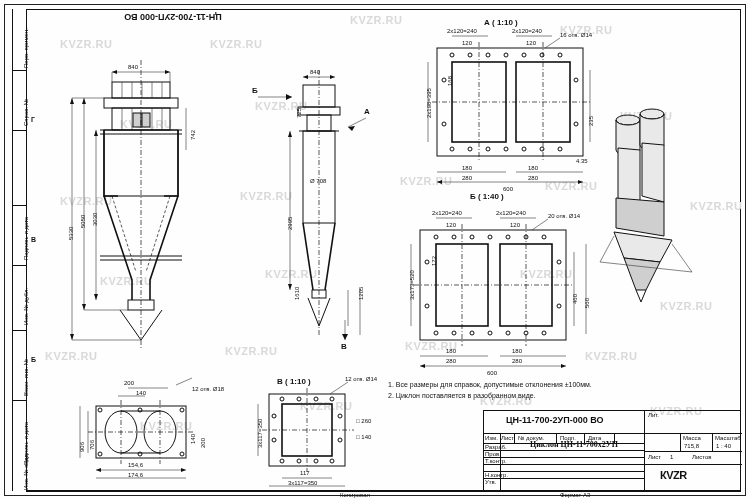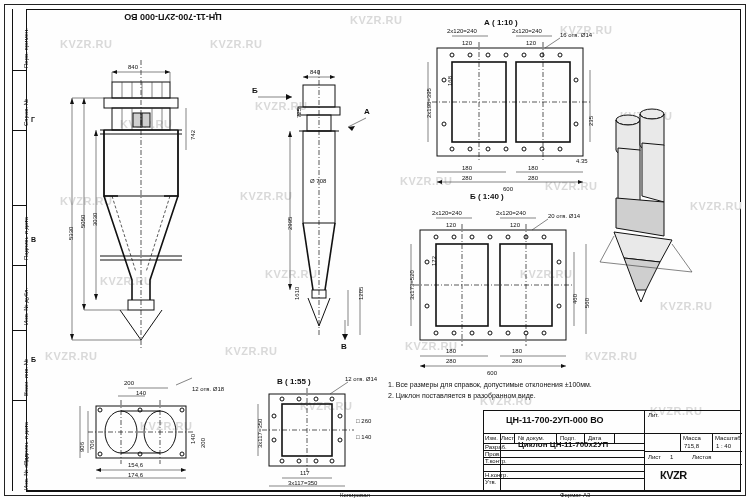--- a/index.html
+++ b/index.html
@@ -359,21 +359,21 @@
   <div class="txt" style="left:124px;top:380px;">200</div>
   <div class="txt" style="left:136px;top:390px;">140</div>
   <div class="txt" style="left:192px;top:386px;">12 отв. Ø18</div>
   <div class="txt rot90" style="left:79px;top:452px;">906</div>
   <div class="txt rot90" style="left:89px;top:450px;">706</div>
   <div class="txt rot90" style="left:190px;top:444px;">140</div>
   <div class="txt rot90" style="left:200px;top:448px;">200</div>
   <div class="txt" style="left:128px;top:462px;">154,6</div>
   <div class="txt" style="left:128px;top:472px;">174,6</div>
 
-  <div class="txt txt8 b" style="left:277px;top:378px;">В ( 1:55 )</div>
+  <div class="txt txt8 b" style="left:277px;top:378px;">В ( 1:10 )</div>
   <svg width="750" height="500">
     <rect class="s" x="269" y="394" width="76" height="72"></rect>
     <rect class="s2" x="282" y="404" width="50" height="52"></rect>
     <circle class="s" cx="282" cy="399" r="2"></circle>
       <circle class="s" cx="299" cy="399" r="2"></circle>
     <circle class="s" cx="316" cy="399" r="2"></circle>
       <circle class="s" cx="332" cy="399" r="2"></circle>
     <circle class="s" cx="282" cy="461" r="2"></circle>
       <circle class="s" cx="299" cy="461" r="2"></circle>
     <circle class="s" cx="316" cy="461" r="2"></circle>
@@ -414,21 +414,21 @@
     <div class="ln v" style="left:16px;top:22px;height:59px;"></div>
     <div class="ln v" style="left:30px;top:22px;height:10px;"></div>
     <div class="ln v" style="left:72px;top:22px;height:10px;"></div>
     <div class="ln v" style="left:100px;top:22px;height:10px;"></div>
     <div class="ln v" style="left:130px;top:22px;height:10px;"></div>
     <div class="ln v" style="left:160px;top:0;height:81px;"></div>
     <div class="ln v" style="left:196px;top:22px;height:18px;"></div>
     <div class="ln v" style="left:228px;top:22px;height:18px;"></div>
 
     <div class="txt txt9 b" style="left:22px;top:5px;">ЦН-11-700-2УП-000 ВО</div>
-    <div class="txt txt8 b" style="left:34px;top:30px;">Циклон ЦН-11-700х2УП</div>
+    <div class="txt txt8 b" style="left:46px;top:30px;font-family:Liberation Serif, serif;">Циклон ЦН-11-700х2УП</div>
 
     <div class="txt" style="left:164px;top:1px;">Лит.</div>
     <div class="txt" style="left:199px;top:24px;">Масса</div>
     <div class="txt" style="left:231px;top:24px;">Масштаб</div>
     <div class="txt" style="left:200px;top:32px;">715,8</div>
     <div class="txt" style="left:232px;top:32px;">1 : 40</div>
     <div class="txt" style="left:164px;top:43px;">Лист</div>
     <div class="txt" style="left:186px;top:43px;">1</div>
     <div class="txt" style="left:208px;top:43px;">Листов</div>
 

